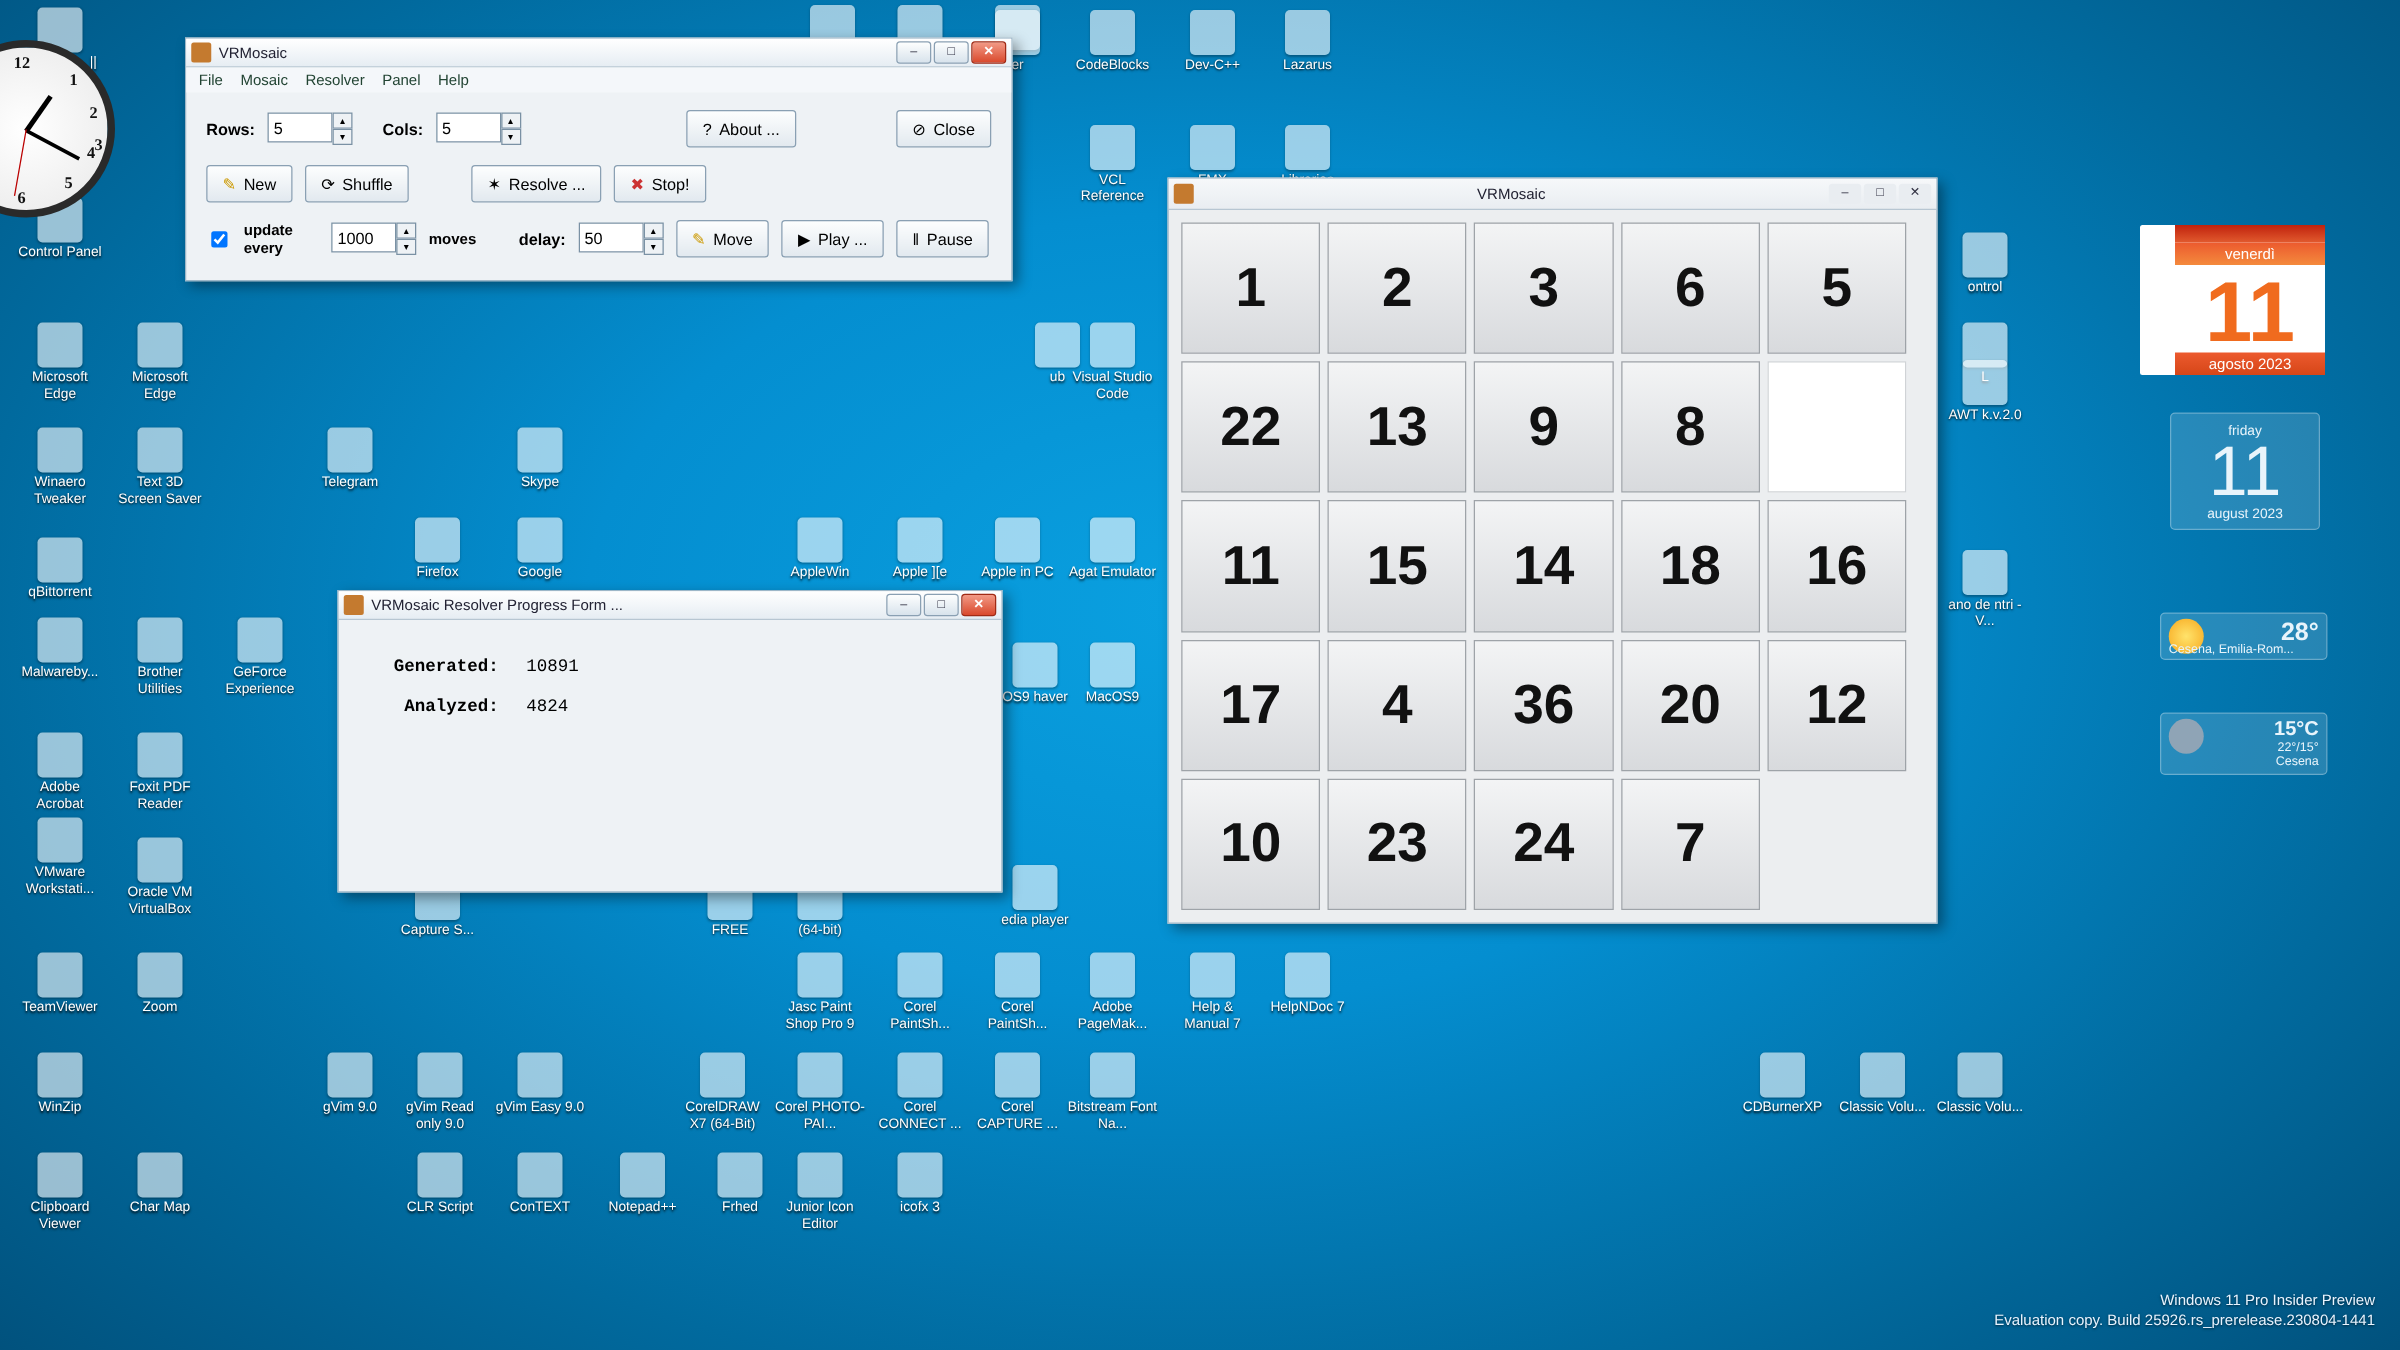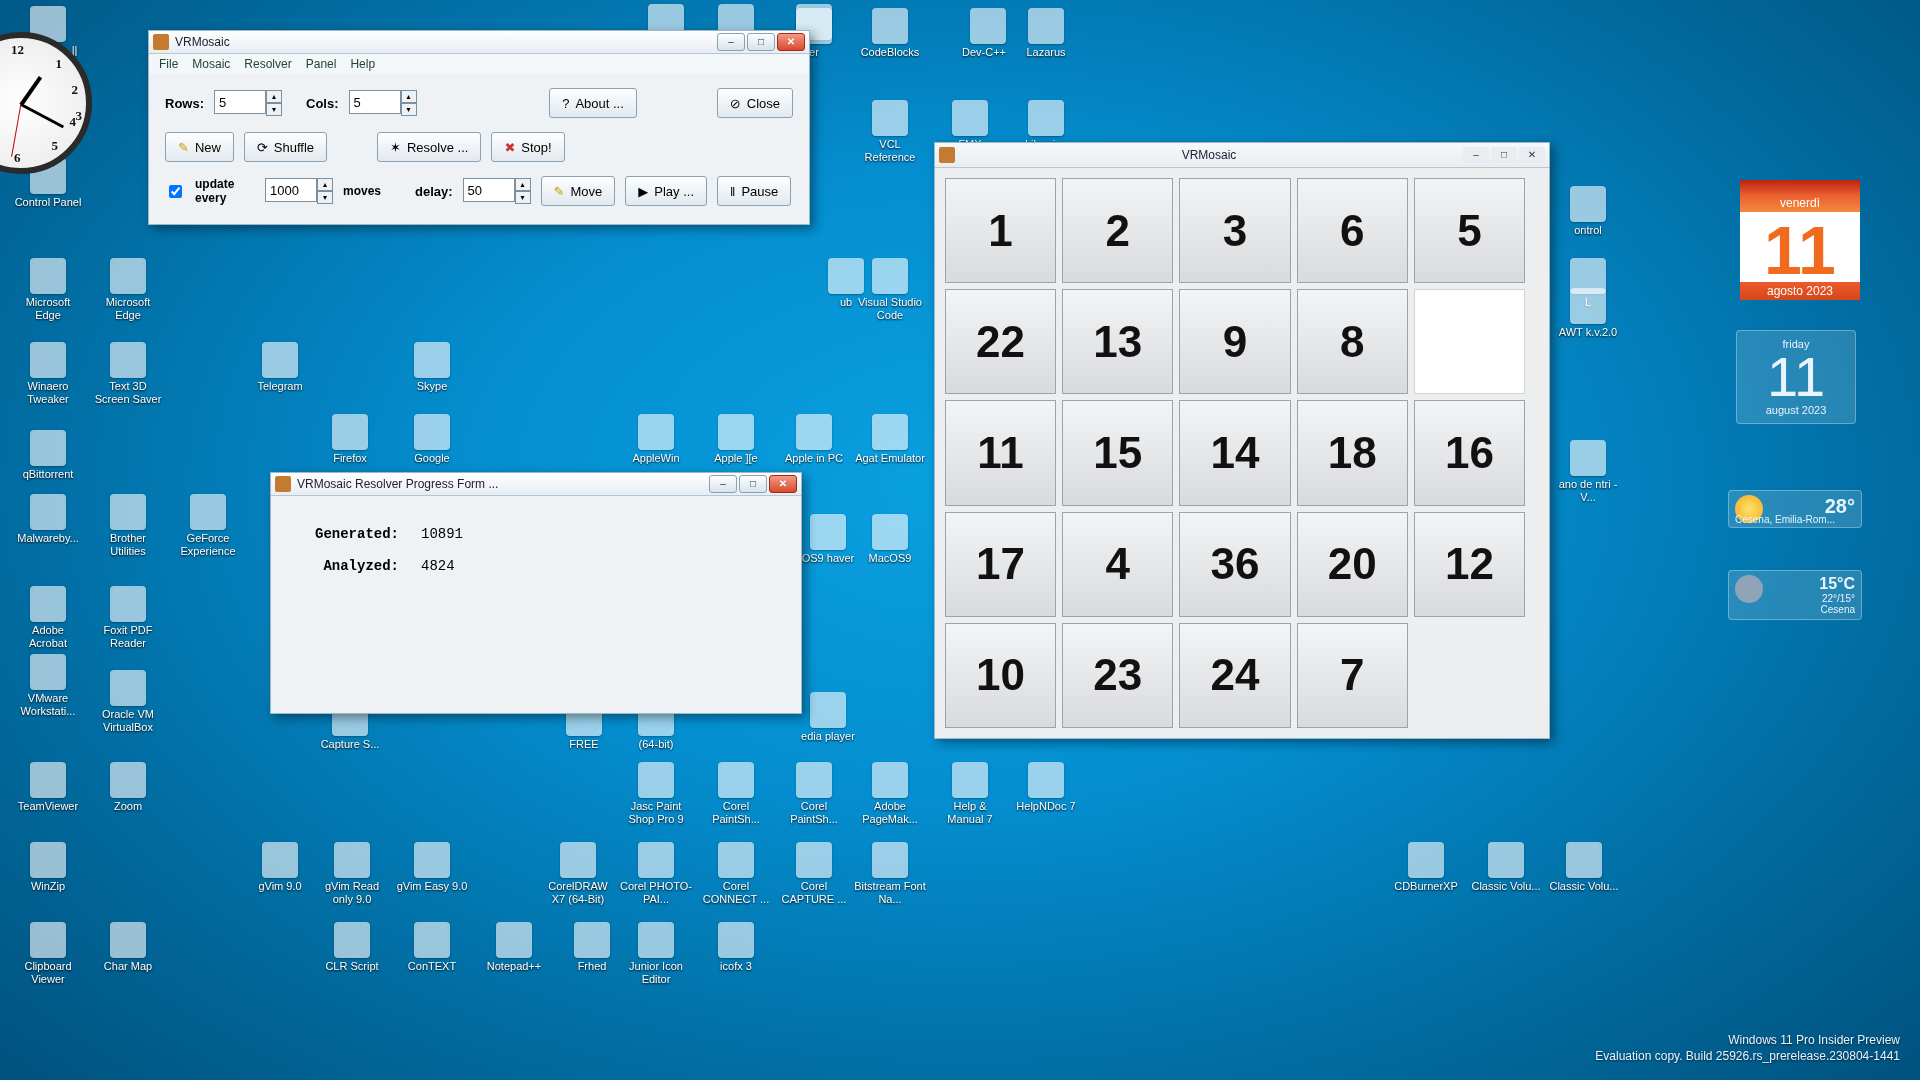--- a/index.html
+++ b/index.html
@@ -304,21 +304,21 @@
       <div class="lbl"></div>
     </div>
     <div class="desktop-icon" style="left: 778px; top: 8px;">
       <div class="ico"></div>
       <div class="lbl">er</div>
     </div>
     <div class="desktop-icon" style="left: 854px; top: 8px;">
       <div class="ico"></div>
       <div class="lbl">CodeBlocks</div>
     </div>
-    <div class="desktop-icon" style="left: 934px; top: 8px; align-items: flex-end;">
+    <div class="desktop-icon" style="left: 934px; top: 8px;">
       <div class="ico"></div>
       <div class="lbl">Dev-C++</div>
     </div>
     <div class="desktop-icon" style="left: 1010px; top: 8px;">
       <div class="ico"></div>
       <div class="lbl">Lazarus</div>
     </div>
     <div class="desktop-icon" style="left: 854px; top: 100px;">
       <div class="ico"></div>
       <div class="lbl">VCL Reference</div>
@@ -537,21 +537,21 @@
     <span class="num" style="top:70px;right:4px">3</span>
   <span class="num" style="bottom:38px;right:10px">4</span>
     <span class="num" style="bottom:14px;right:28px">5</span>
   <span class="num" style="bottom:2px;left:58px">6</span>
 
   <span class="hand" style="width:34px;height:4px;transform:rotate(-55deg)"></span>
   <span class="hand" style="width:48px;height:3px;transform:rotate(28deg)"></span>
   <span class="hand" style="width:54px;height:1px;background:#b00;transform:rotate(100deg)"></span>
 </div>
 
-<div class="gadget cal1" style="right:60px;top:180px;">
+<div class="gadget cal1" style="right:60px;top:180px;padding-left:28px;">
   <div class="bar"></div>
   <div class="dname">venerdì</div>
   <div class="dnum">11</div>
   <div class="mname">agosto 2023</div>
 </div>
 
 <div class="gadget cal2" style="right:64px;top:330px;">
   <small>friday</small>
   <div class="dnum">11</div>
   <small>august 2023</small>

